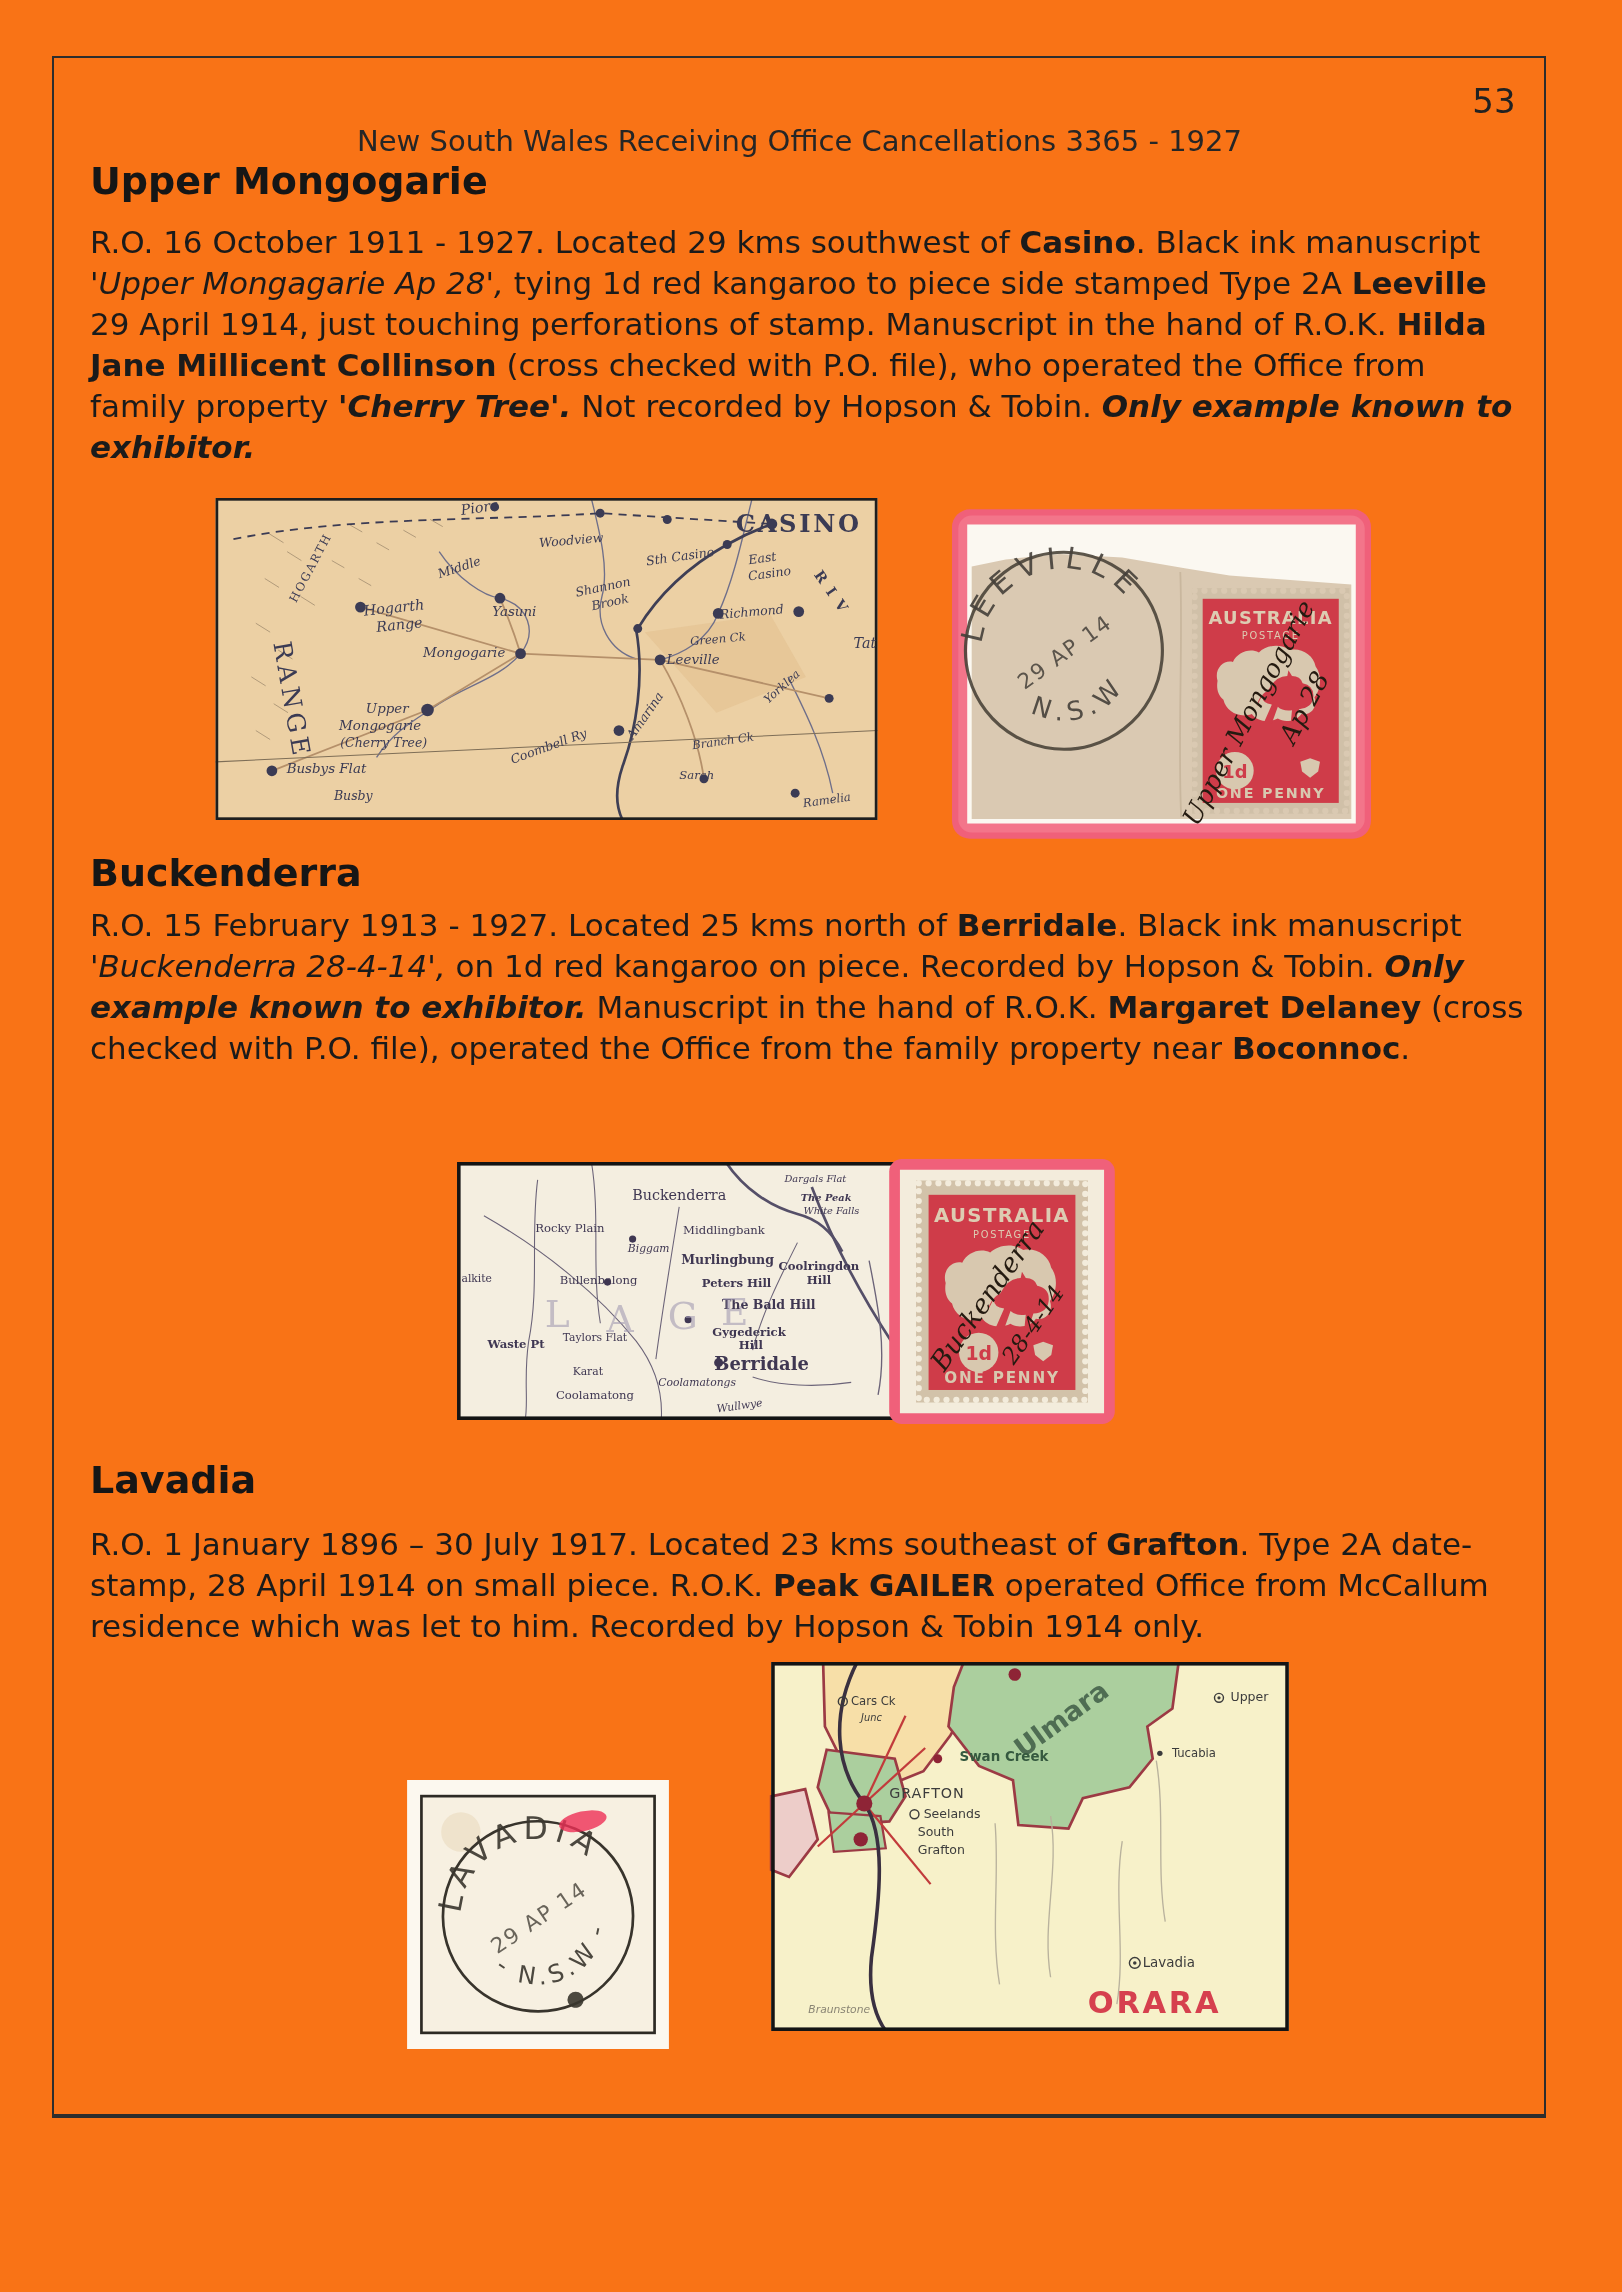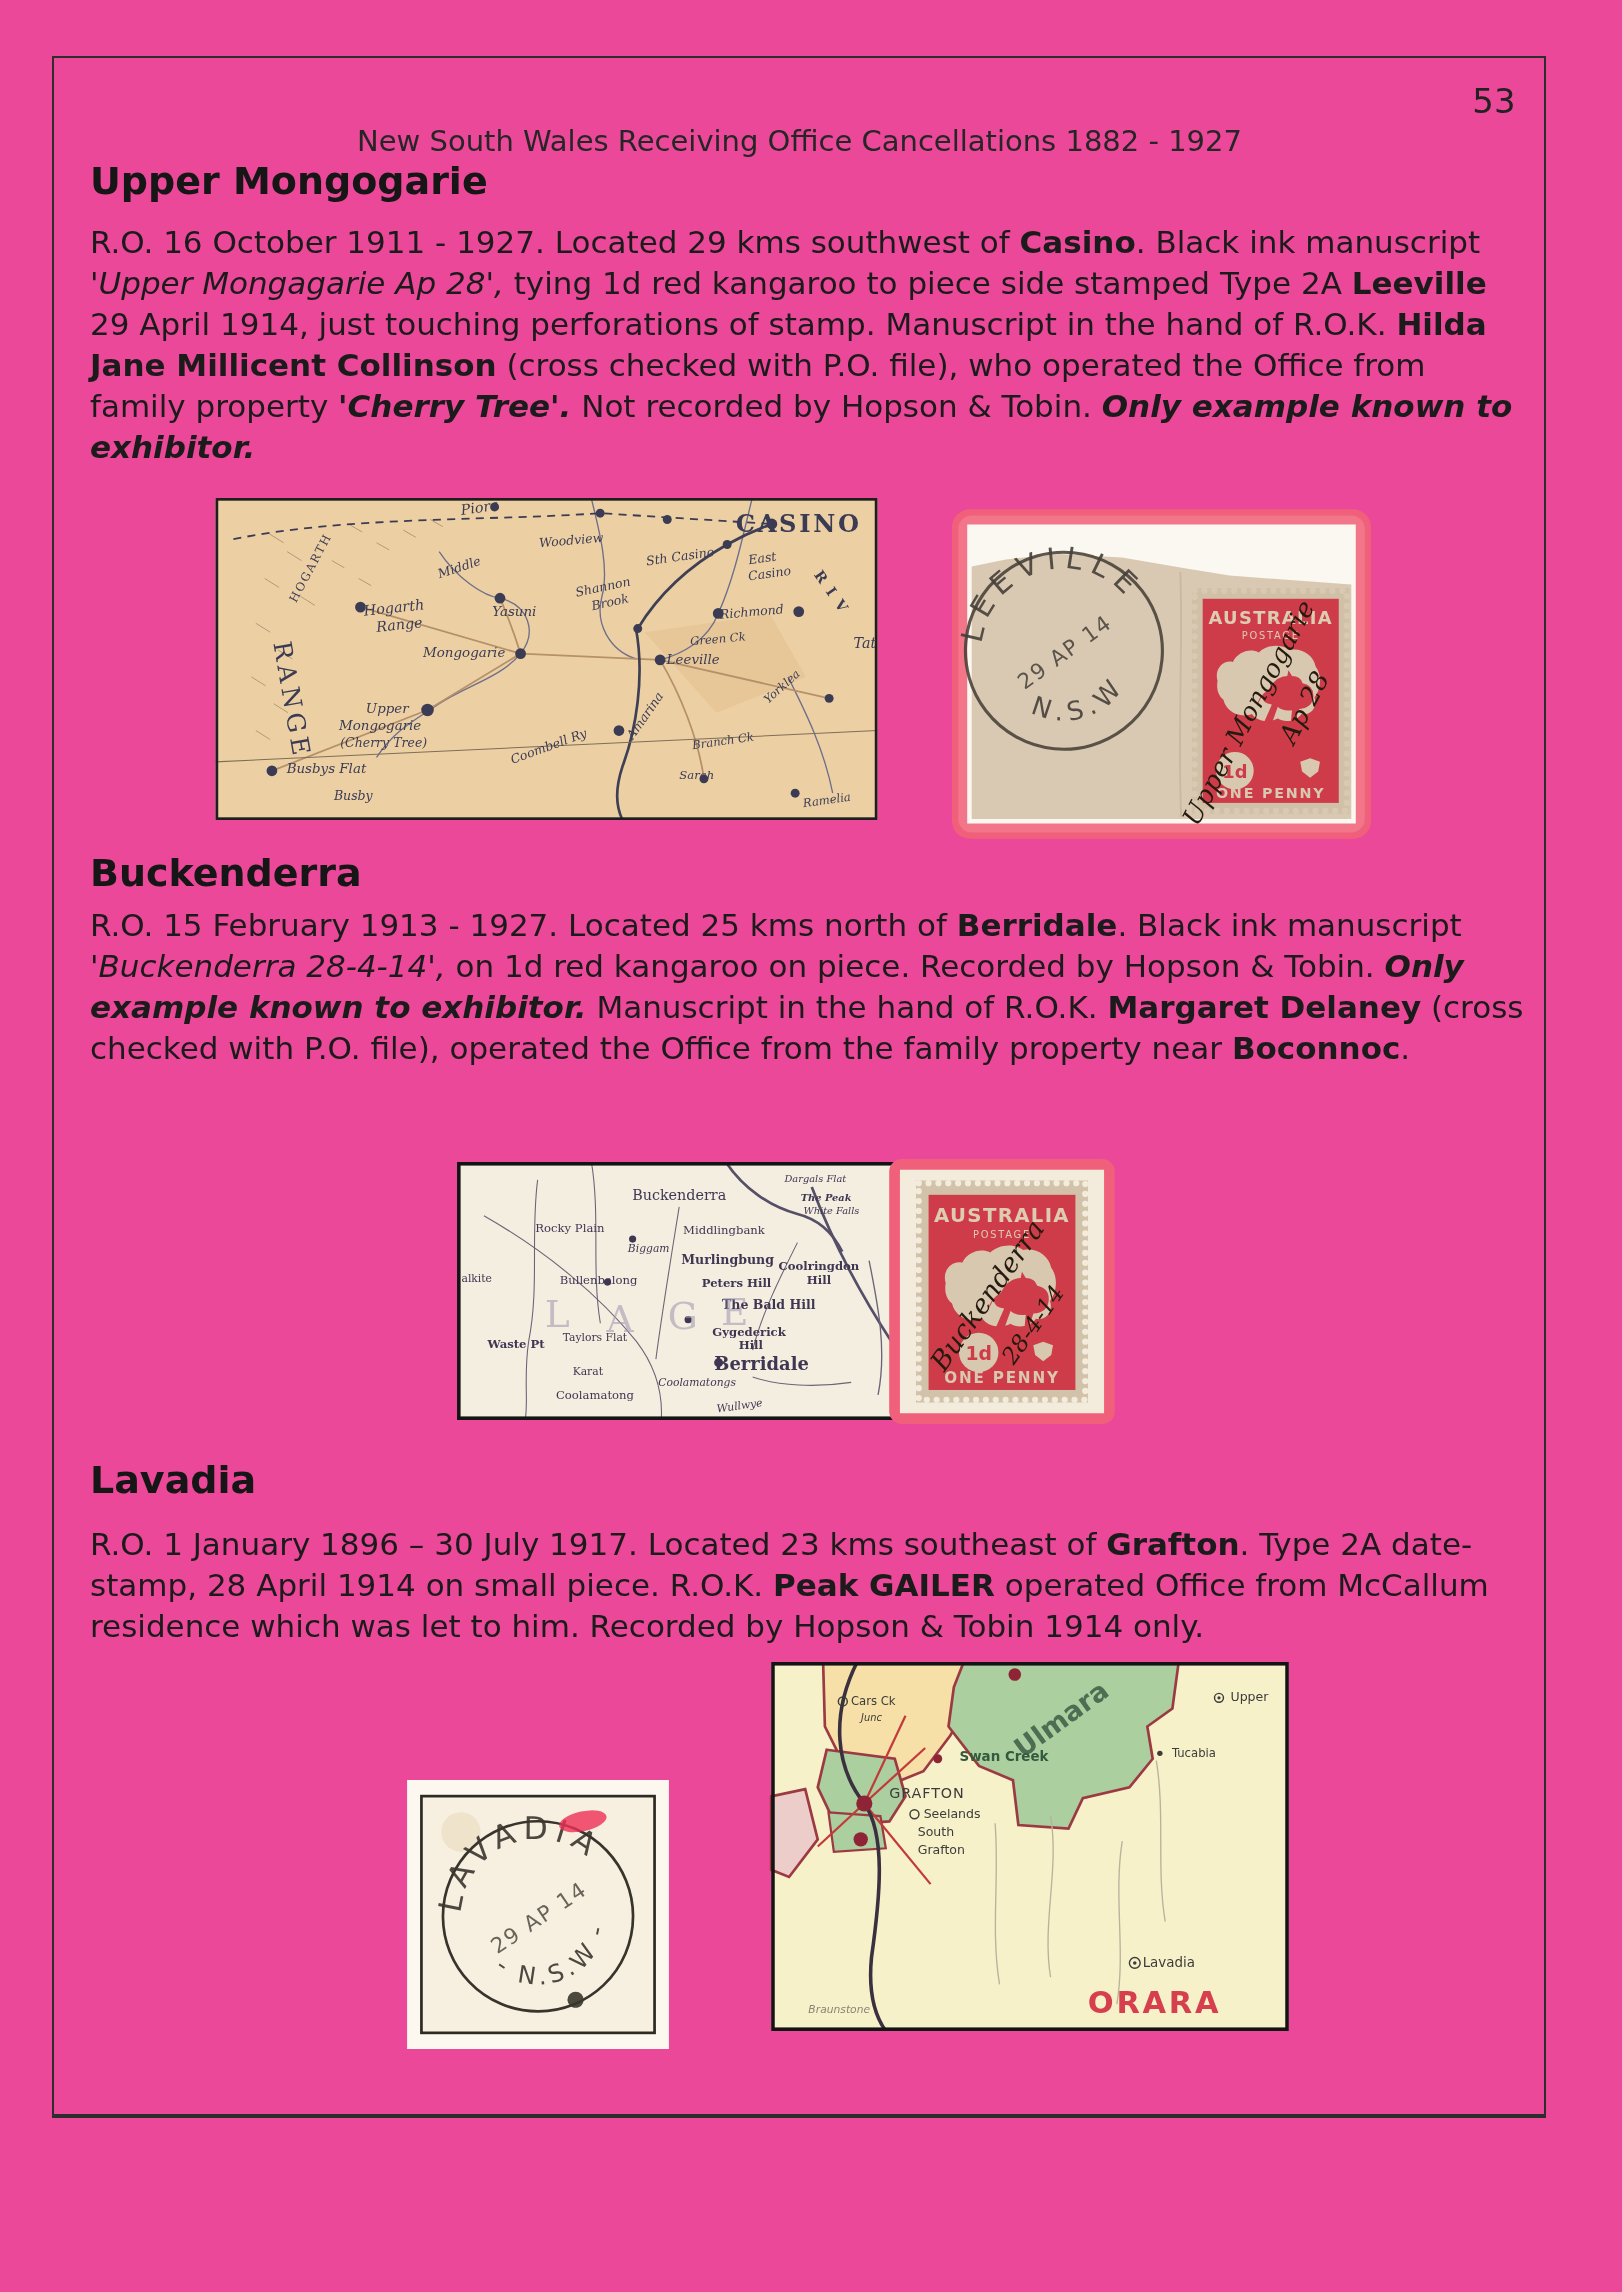--- a/index.html
+++ b/index.html
@@ -1,16 +1,16 @@
 <!DOCTYPE html>
 <html style="font-size:14.3px"><head>
 <meta charset="utf-8">
 <style>
   html,body{margin:0;padding:0;background:#ffffff;}
-  .page{position:relative;width:1623px;height:2293px;background:#ec4899;overflow:hidden;
+  .page{position:relative;width:1623px;height:2293px;background:#f97316;overflow:hidden;
         font-family:"DejaVu Sans","Liberation Sans",sans-serif;color:#1c1c1c;}
   .page-border{position:absolute;left:52px;top:56px;width:1490px;height:2056px;
         border:2.7px solid #2d2d2d;border-bottom-width:4.5px;}
   .page-number{position:absolute;left:1458px;top:81px;width:72px;text-align:center;
         font-size:34px;color:#222;}
   .page-header{position:absolute;left:56px;top:124px;width:1487px;text-align:center;
         font-size:29px;color:#262626;}
   .sec-h{position:absolute;left:90px;margin:0;font-size:38px;font-weight:bold;color:#161616;}
   .h1a{top:159px;} .h2a{top:851px;} .h3a{top:1458px;}
   .body{position:absolute;left:90px;width:1440px;margin:0;font-size:31px;line-height:41px;color:#1b1b1b;}
@@ -28,21 +28,21 @@
   .stamp-text{font-family:"DejaVu Sans","Liberation Sans",sans-serif;}
   .script{font-family:"DejaVu Serif","Liberation Serif",serif;font-style:italic;}
   .pm{font-family:"DejaVu Sans","Liberation Sans",sans-serif;}
 </style>
 </head>
 <body>
 
 <div class="page">
   <div class="page-border"></div>
   <div class="page-number">53</div>
-  <div class="page-header">New South Wales Receiving Office Cancellations 1882 - 1927</div>
+  <div class="page-header">New South Wales Receiving Office Cancellations 3365 - 1927</div>
 
   <h1 class="sec-h h1a">Upper Mongogarie</h1>
   <p class="body p1"><span>R.O. 16 October 1911 - 1927. Located 29 kms southwest of </span><span style="font-weight: bold;">Casino</span><span>. Black ink manuscript </span><span style="font-style: italic;">'Upper Mongagarie Ap 28',</span><span> tying 1d red kangaroo to piece side stamped Type 2A </span><span style="font-weight: bold;">Leeville</span><span> 29 April 1914, just touching perforations of stamp. Manuscript in the hand of R.O.K. </span><span style="font-weight: bold;">Hilda Jane Millicent Collinson</span><span> (cross checked with P.O. file), who operated the Office from family property </span><span style="font-weight: bold; font-style: italic;">'Cherry Tree'.</span><span> Not recorded by Hopson &amp; Tobin. </span><span style="font-weight: bold; font-style: italic;">Only example known to exhibitor.</span></p>
 
   <div class="fig map1">
     <svg viewBox="0 0 740 360" class="serifmap">
       <rect x="0" y="0" width="740" height="360" fill="#ecd0a4"></rect>
       <polygon points="480,150 620,130 660,200 560,240" fill="#e2bd8b" opacity="0.5"></polygon>
       <g stroke="#8d7b62" stroke-width="1" opacity="0.7">
         <path d="M60,40 l16,10 M80,60 l16,10 M55,90 l16,10 M95,110 l16,10 M45,140 l16,10 M70,170 l16,10 M40,200 l16,10 M65,230 l16,10 M45,260 l16,10"></path>

